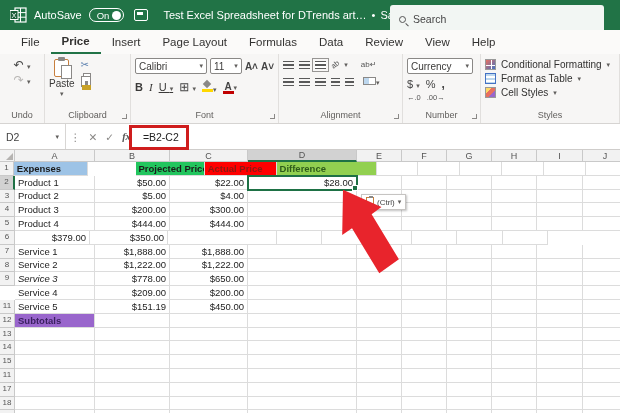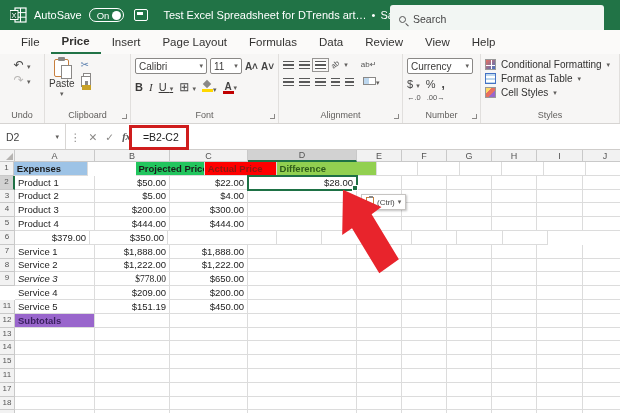--- a/index.html
+++ b/index.html
@@ -419,21 +419,21 @@
       <div class="cell" style="width: 45px;"></div>
       <div class="cell" style="width: 45px;"></div>
       <div class="cell" style="width: 45px;"></div>
       <div class="cell" style="width: 45px;"></div>
       <div class="cell" style="width: 46px;"></div>
       <div class="cell" style="width: 45px;"></div>
     </div>
     <div class="g-row" style="height: 13.8px;">
       <div class="rh" style="line-height: 12.8px;">9</div>
       <div class="cell" style="width: 80px; font-style: italic;">Service 3</div>
-      <div class="cell money" style="width: 75px; font-family: Liberation Serif, serif;">$778.00</div>
+      <div class="cell money" style="width: 75px;">$778.00</div>
       <div class="cell money" style="width: 78px;">$650.00</div>
       <div class="cell" style="width: 109px;"></div>
       <div class="cell" style="width: 45px;"></div>
       <div class="cell" style="width: 45px;"></div>
       <div class="cell" style="width: 45px;"></div>
       <div class="cell" style="width: 45px;"></div>
       <div class="cell" style="width: 46px;"></div>
       <div class="cell" style="width: 45px;"></div>
     </div>
     <div class="g-row" style="height: 13.8px;">

